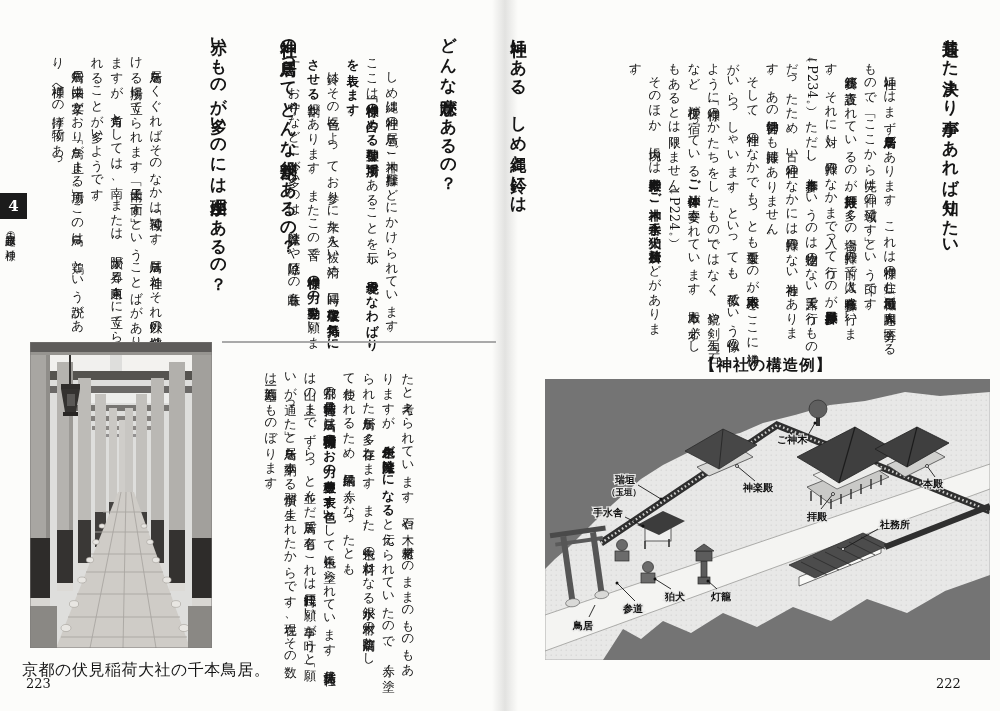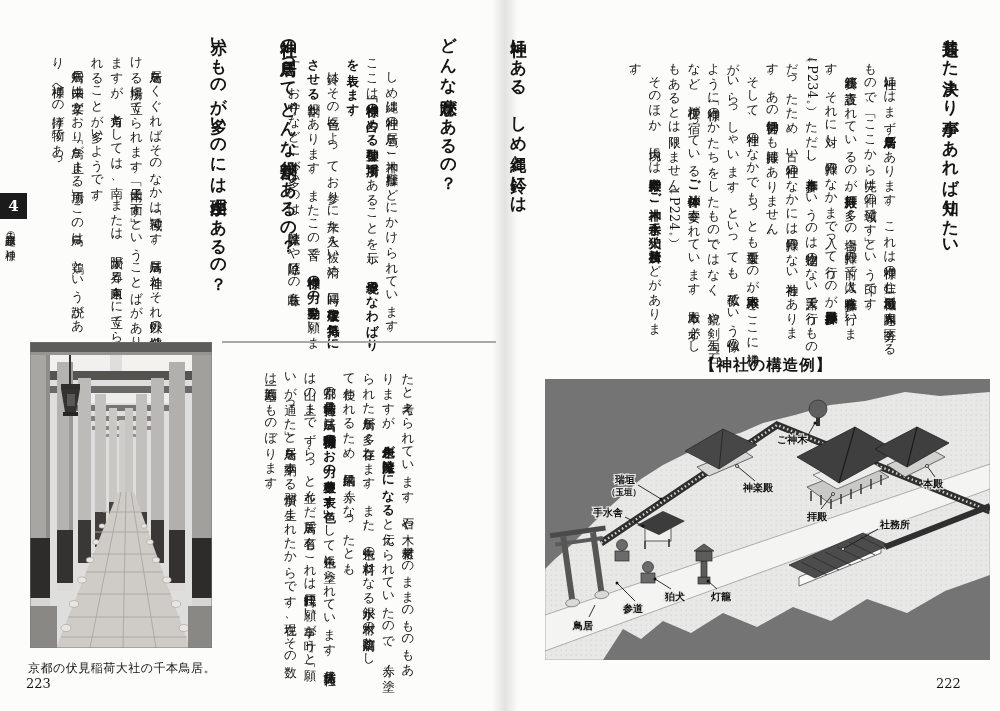--- a/index.html
+++ b/index.html
@@ -31,21 +31,21 @@
   #diagram{left:545px;top:379px;}
   #pageno-right{left:936px;top:676px;font-family:"DejaVu Serif","Liberation Serif",serif;font-size:13px;}
   
   #a1-title{left:394px;top:26px;height:325px;}
   #a1-body{left:250px;top:50px;width:152px;height:298px;}
   #a2-title{left:164px;top:26px;height:325px;}
   #a2-body-top{left:30px;top:48px;width:136px;height:296px;}
   #l-rule{left:222px;top:341px;width:274px;height:1.5px;background:#a9a9a9;}
   #a2-body-bottom{left:214px;top:364px;width:204px;height:306px;}
   #photo{left:30px;top:342px;}
-  #photo-caption{left:28px;top:660px;font-size:12px;letter-spacing:0.5px;}
+  #photo-caption{left:22px;top:660px;font-size:16px;letter-spacing:0.5px;}
   #pageno-left{left:26px;top:676px;font-family:"DejaVu Serif","Liberation Serif",serif;font-size:13px;text-align:center;}
   
   #tab-box{left:0;top:193px;width:27px;height:26px;background:#1b1b1b;color:#fff;
     display:flex;align-items:center;justify-content:center;
     font-family:"DejaVu Serif","Liberation Serif",serif;font-weight:bold;font-size:15px;}
   #tab-label{left:4px;top:226px;height:130px;font-size:10.5px;letter-spacing:0.5px;}
   
   .dlabel{font-family:"DejaVu Sans","Liberation Sans",sans-serif;font-size:10px;font-weight:bold;fill:#101010;
     paint-order:stroke;stroke:#e8e8e7;stroke-width:2.4px;}
   .dlabel.small{font-size:8.5px;}

